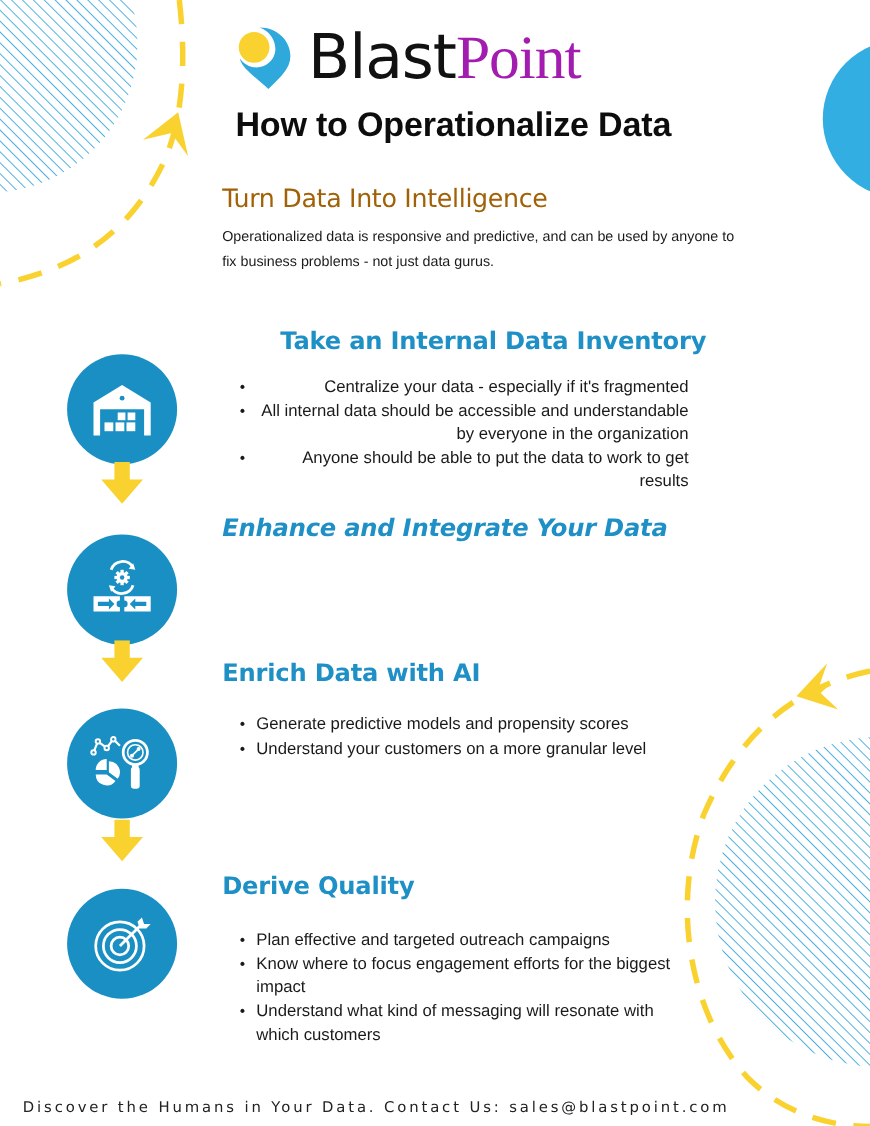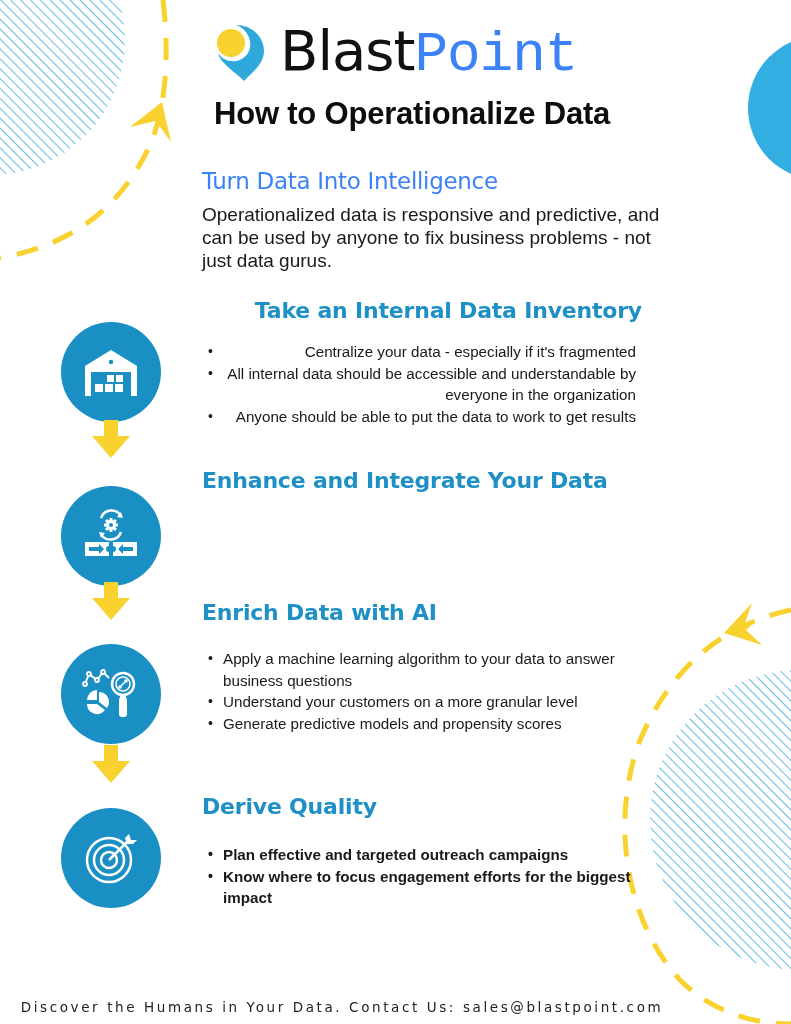--- a/index.html
+++ b/index.html
@@ -8,36 +8,36 @@
       background: #ffffff;
       font-family: "Liberation Sans", "DejaVu Sans", sans-serif;
       color: #111111;
     }
     .deco { position: absolute; left: 0; top: 0; width: 791px; height: 1024px; pointer-events: none; }
 
     .logo { position: absolute; left: 214px; top: 22px; height: 62px; display: flex; align-items: center; }
     .logo-mark { width: 52px; height: 60px; margin-right: 14px; }
     .logo-text { font-family: "DejaVu Sans", sans-serif; font-size: 56px; line-height: 60px; letter-spacing: -1px; }
     .logo-blast { color: #111111; font-weight: normal; }
-    .logo-point { color: #3b82f6; font-weight: 200; font-family: Liberation Mono, monospace; }
+    .logo-point { color: #a21caf; font-weight: 200; font-family: Liberation Serif, serif; }
 
     .page-title { position: absolute; left: 214px; top: 96px; font-size: 31px; font-weight: bold; color: #0d0d0d; letter-spacing: -0.2px; margin: 0; }
-    .subtitle { position: absolute; left: 202px; top: 168px; font-size: 23px; font-weight: normal; color: #3b82f6; margin: 0; font-family: "DejaVu Sans", sans-serif; letter-spacing: -0.3px; }
-    .intro { position: absolute; left: 202px; top: 203px; width: 470px; font-size: 19px; line-height: 23px; color: #1a1a1a; margin: 0; }
+    .subtitle { position: absolute; left: 202px; top: 168px; font-size: 23px; font-weight: normal; color: #a16207; margin: 0; font-family: "DejaVu Sans", sans-serif; letter-spacing: -0.3px; }
+    .intro { position: absolute; left: 202px; top: 203px; width: 470px; font-size: 13px; line-height: 23px; color: #1a1a1a; margin: 0; }
 
     .section { position: absolute; left: 202px; width: 440px; }
     .section h2 { margin: 0; font-size: 22px; font-weight: bold; color: #1e90c6; letter-spacing: -0.2px; font-family: "DejaVu Sans", sans-serif; }
-    .section ul { margin: 6px; padding: 0 0 0 14px; list-style: none; }
+    .section ul { margin: 16px; padding: 0 0 0 14px; list-style: none; }
     .section li { position: relative; font-size: 15.2px; line-height: 21.5px; color: #1a1a1a; padding-left: 1px; }
     .section li::before { content: "\2022"; position: absolute; left: -14px; top: 0; font-size: 14px; }
 
     .s1 { top: 298px; text-align: right; } .s1 ul { margin-top: 18px; }
-    .s2 { top: 468px; } .s2 ul { margin-top: 15px; }
+    .s2 { top: 468px; font-style: italic; } .s2 ul { margin-top: 15px; }
     .s3 { top: 600px; } .s3 ul { margin-top: 23px; }
-    .s4 { top: 794px; } .s4 ul { margin-top: 25px; font-weight: bold; }
+    .s4 { top: 794px; } .s4 ul { margin-top: 25px; }
 
     .step-icon { position: absolute; left: 61px; width: 100px; height: 100px; border-radius: 50%; background: #1a8fc4; display: flex; align-items: center; justify-content: center; }
     .step-icon svg { width: 64px; height: 64px; }
     .down-arrow { position: absolute; left: 92px; width: 38px; height: 38px; }
 
     .footer { position: absolute; left: 0; width: 684px; top: 999px; text-align: center; font-size: 13.5px; letter-spacing: 2.6px; color: #222222; font-family: "DejaVu Sans", sans-serif; font-weight: normal; margin: 0; }
   </style>
 </head>
 <body>
 
@@ -175,27 +175,27 @@
   </ul>
 </div>
 
 <div class="section s2">
   <h2>Enhance and Integrate Your Data</h2>
 </div>
 
 <div class="section s3">
   <h2>Enrich Data with AI</h2>
   <ul>
-    <li>Apply a machine learning algorithm to your data to answer business questions</li>
+    <li>Generate predictive models and propensity scores</li>
     <li>Understand your customers on a more granular level</li>
-    <li>Generate predictive models and propensity scores</li>
   </ul>
 </div>
 
 <div class="section s4">
   <h2>Derive Quality</h2>
   <ul>
     <li>Plan effective and targeted outreach campaigns</li>
     <li>Know where to focus engagement efforts for the biggest impact</li>
+    <li>Understand what kind of messaging will resonate with which customers</li>
   </ul>
 </div>
 
 <p class="footer">Discover the Humans in Your Data. Contact Us: sales@blastpoint.com</p>
 
 </body></html>

